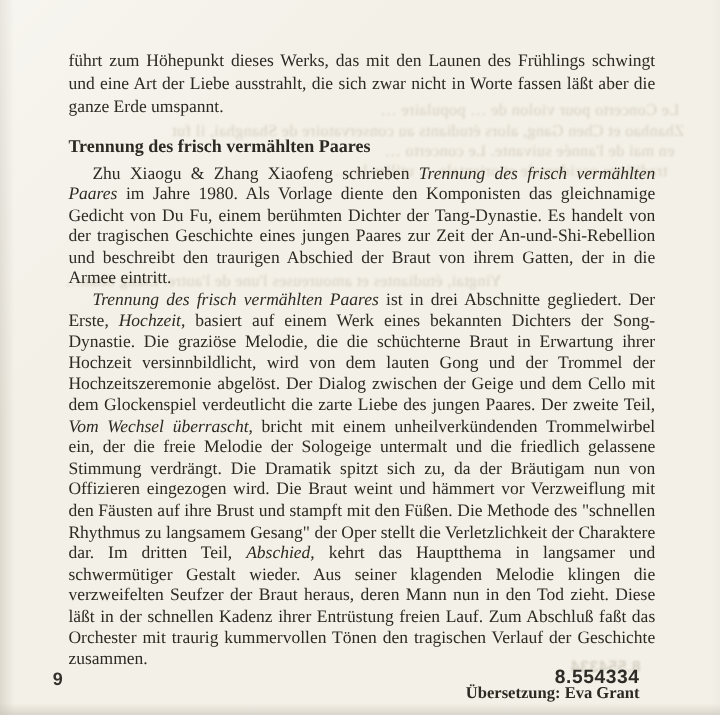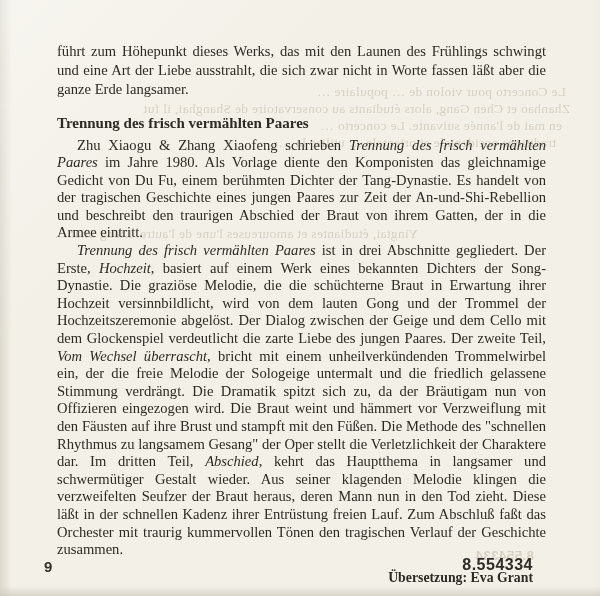--- a/index.html
+++ b/index.html
@@ -108,21 +108,21 @@
   <div class="bleed-line" style="top:84px;  left:288px; width:278px;">Le Concerto pour violon de … populaire …</div>
   <div class="bleed-line" style="top:101px; left:272px; width:298px;">Zhanhao et Chen Gang, alors étudiants au conservatoire de Shanghai, il fut</div>
   <div class="bleed-line" style="top:118px; left:290px; width:272px;">en mai de l'année suivante. Le concerto …</div>
   <div class="bleed-line" style="top:135px; left:300px; width:256px;">traditions occidentale et orientale … utilise la …</div>
   <div class="bleed-line" style="top:226px; left:58px;  width:360px;">Yingtai, étudiantes et amoureuses l'une de l'autre. Liang Shan…</div>
   <div class="bleed-line" style="top:548px; left:452px; width:82px; font-family:'Liberation Sans',sans-serif; font-weight:bold;">8.554334</div>
 </div>
 
 <div class="content">
 
-  <p class="continued-par">führt zum Höhepunkt dieses Werks, das mit den Launen des Frühlings schwingt und eine Art der Liebe ausstrahlt, die sich zwar nicht in Worte fassen läßt aber die ganze Erde langsamer.</p>
+  <p class="continued-par">führt zum Höhepunkt dieses Werks, das mit den Launen des Frühlings schwingt und eine Art der Liebe ausstrahlt, die sich zwar nicht in Worte fassen läßt aber die ganze Erde umspannt.</p>
 
   <div class="section-heading">
     <div class="heading-line">Trennung des frisch vermählten Paares</div>
   </div>
 
   <p class="body-par"><span>Zhu Xiaogu &amp; Zhang Xiaofeng schrieben </span><span class="it">Trennung des frisch vermählten Paares</span><span> im Jahre 1980. Als Vorlage diente den Komponisten das gleichnamige Gedicht von Du Fu, einem berühmten Dichter der Tang-Dynastie. Es handelt von der tragischen Geschichte eines jungen Paares zur Zeit der An-und-Shi-Rebellion und beschreibt den traurigen Abschied der Braut von ihrem Gatten, der in die Armee eintritt.</span></p>
 
   <p class="body-par"><span class="it">Trennung des frisch vermählten Paares</span><span> ist in drei Abschnitte gegliedert. Der Erste, </span><span class="it">Hochzeit</span><span>, basiert auf einem Werk eines bekannten Dichters der Song-Dynastie. Die graziöse Melodie, die die schüchterne Braut in Erwartung ihrer Hochzeit versinnbildlicht, wird von dem lauten Gong und der Trommel der Hochzeitszeremonie abgelöst. Der Dialog zwischen der Geige und dem Cello mit dem Glockenspiel verdeutlicht die zarte Liebe des jungen Paares. Der zweite Teil, </span><span class="it">Vom Wechsel überrascht</span><span>, bricht mit einem unheilverkündenden Trommelwirbel ein, der die freie Melodie der Sologeige untermalt und die friedlich gelassene Stimmung verdrängt. Die Dramatik spitzt sich zu, da der Bräutigam nun von Offizieren eingezogen wird. Die Braut weint und hämmert vor Verzweiflung mit den Fäusten auf ihre Brust und stampft mit den Füßen. Die Methode des "schnellen Rhythmus zu langsamem Gesang" der Oper stellt die Verletzlichkeit der Charaktere dar. Im dritten Teil, </span><span class="it">Abschied</span><span>, kehrt das Hauptthema in langsamer und schwermütiger Gestalt wieder. Aus seiner klagenden Melodie klingen die verzweifelten Seufzer der Braut heraus, deren Mann nun in den Tod zieht. Diese läßt in der schnellen Kadenz ihrer Entrüstung freien Lauf. Zum Abschluß faßt das Orchester mit traurig kummervollen Tönen den tragischen Verlauf der Geschichte zusammen.</span></p>
 
   <div class="translator">Übersetzung: Eva Grant</div>

